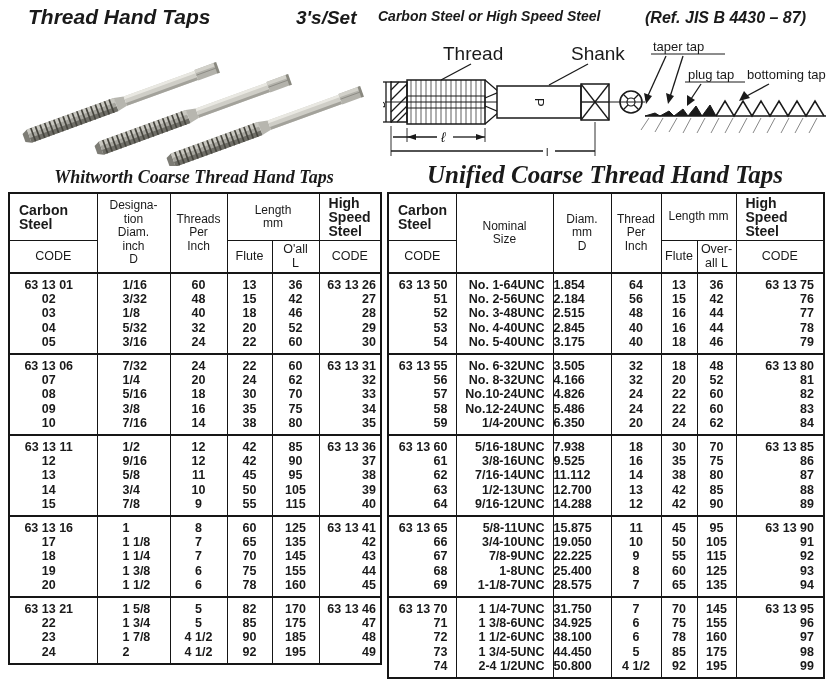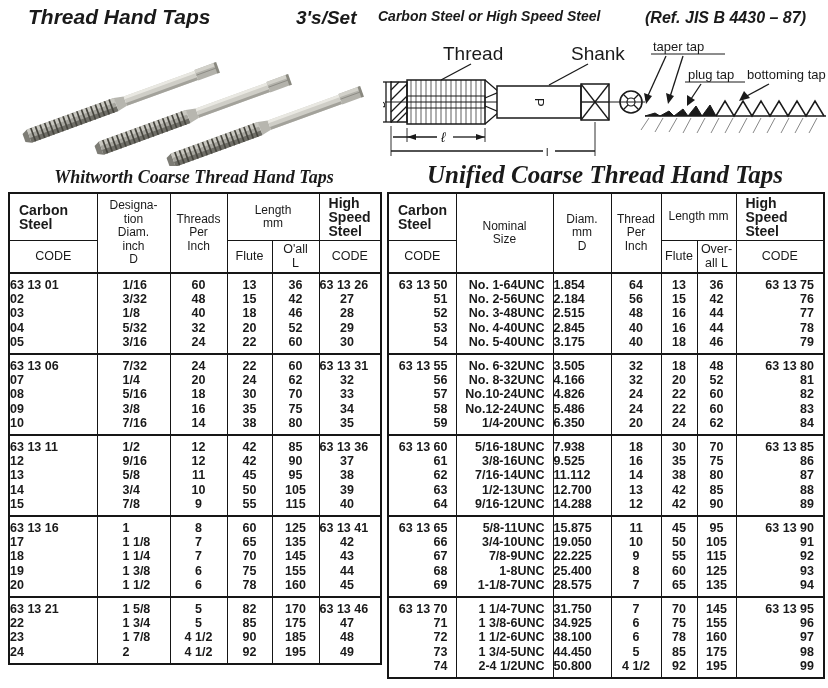--- a/index.html
+++ b/index.html
@@ -41,26 +41,26 @@
   thead { border-bottom: 2.5px solid #161616; }
   tbody { border-top: 2.5px solid #161616; }
   td {
     border-left: 1.5px solid #161616; border-right: 1.5px solid #161616;
     font-size: 12.5px; font-weight: bold; line-height: 14.2px;
     padding: 0; white-space: nowrap; overflow: hidden;
   }
   tbody tr:first-child td { padding-top: 4px; }
   tbody tr:last-child  td { padding-bottom: 4px; }
   
-  #tblL td:nth-child(1) { text-align: left; padding-right: 9px; }
+  #tblL td:nth-child(1) { text-align: center; padding-right: 9px; }
   #tblL td:nth-child(2) { text-align: left;  padding-left: 25px; }
   #tblL td:nth-child(3),
   #tblL td:nth-child(4),
   #tblL td:nth-child(5) { text-align: center; }
-  #tblL td:nth-child(6) { text-align: right; padding-right: 26px; }
+  #tblL td:nth-child(6) { text-align: right; padding-right: 4px; }
   
   #tblR td:nth-child(1) { text-align: right; padding-right: 8px; }
   #tblR td:nth-child(2) { text-align: right; padding-right: 8px; }
   #tblR td:nth-child(3) { text-align: left; padding-right: 9px; }
   #tblR td:nth-child(4),
   #tblR td:nth-child(5),
   #tblR td:nth-child(6) { text-align: center; }
   #tblR td:nth-child(7) { text-align: right; padding-right: 9px; }
 </style>
 </head>

